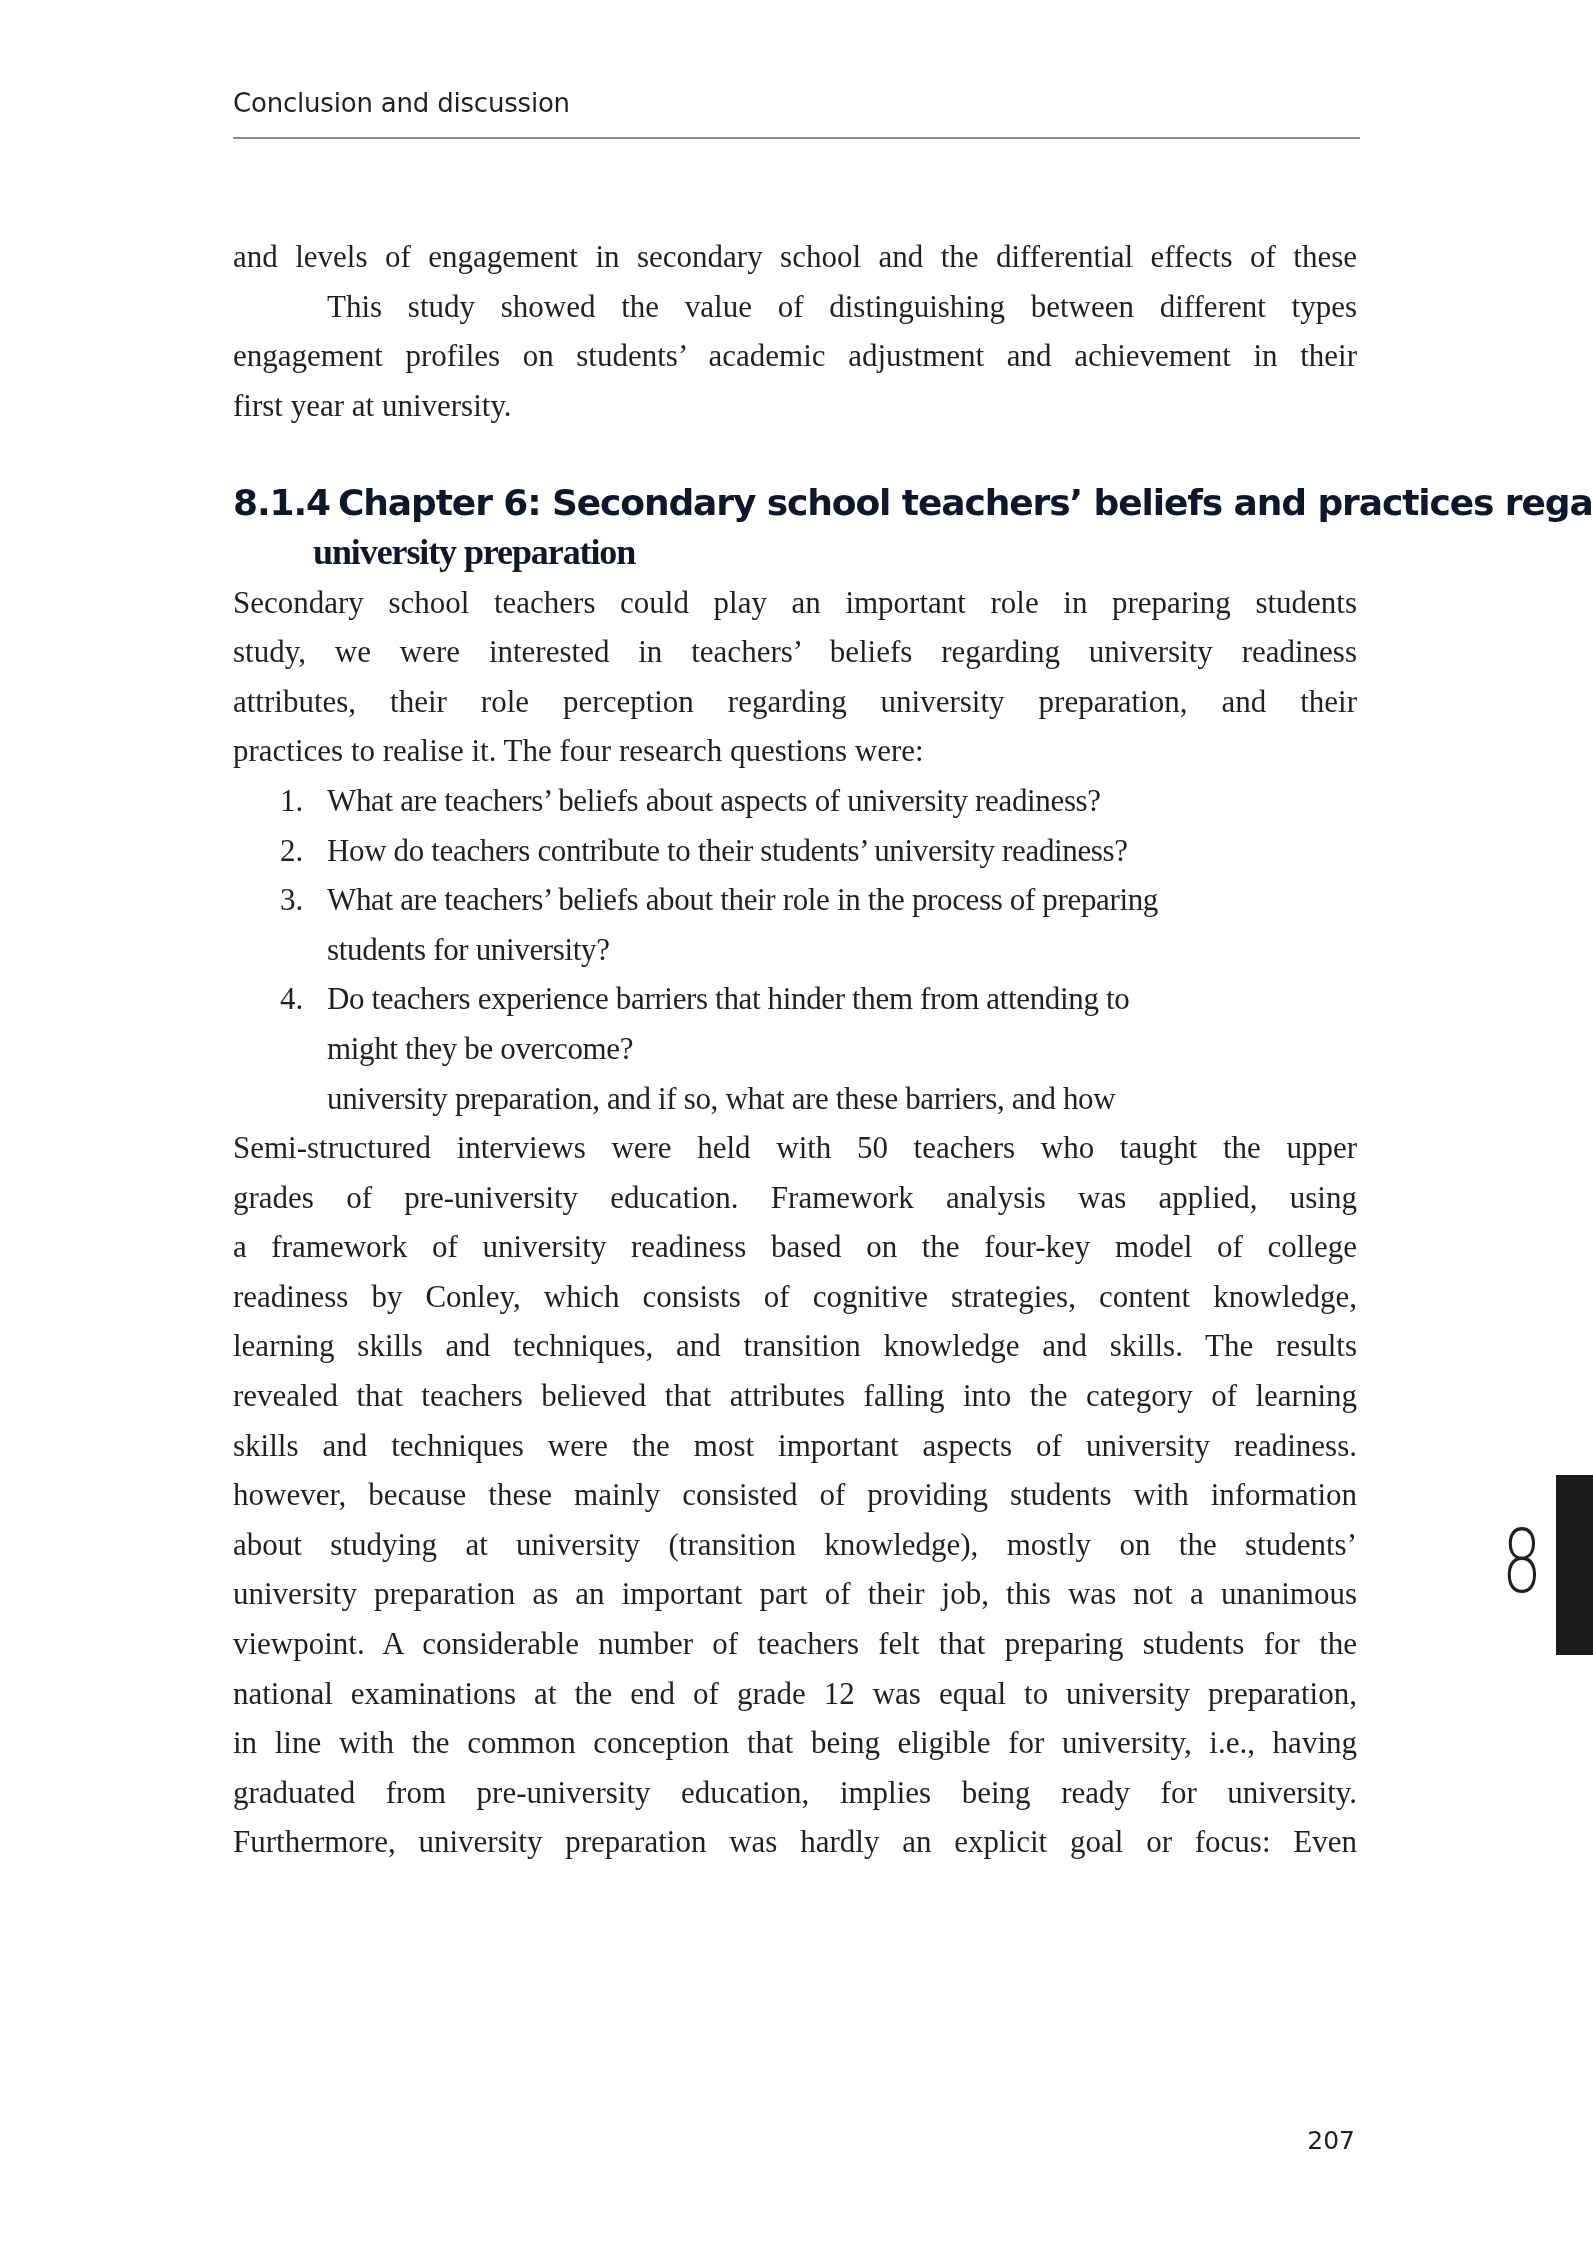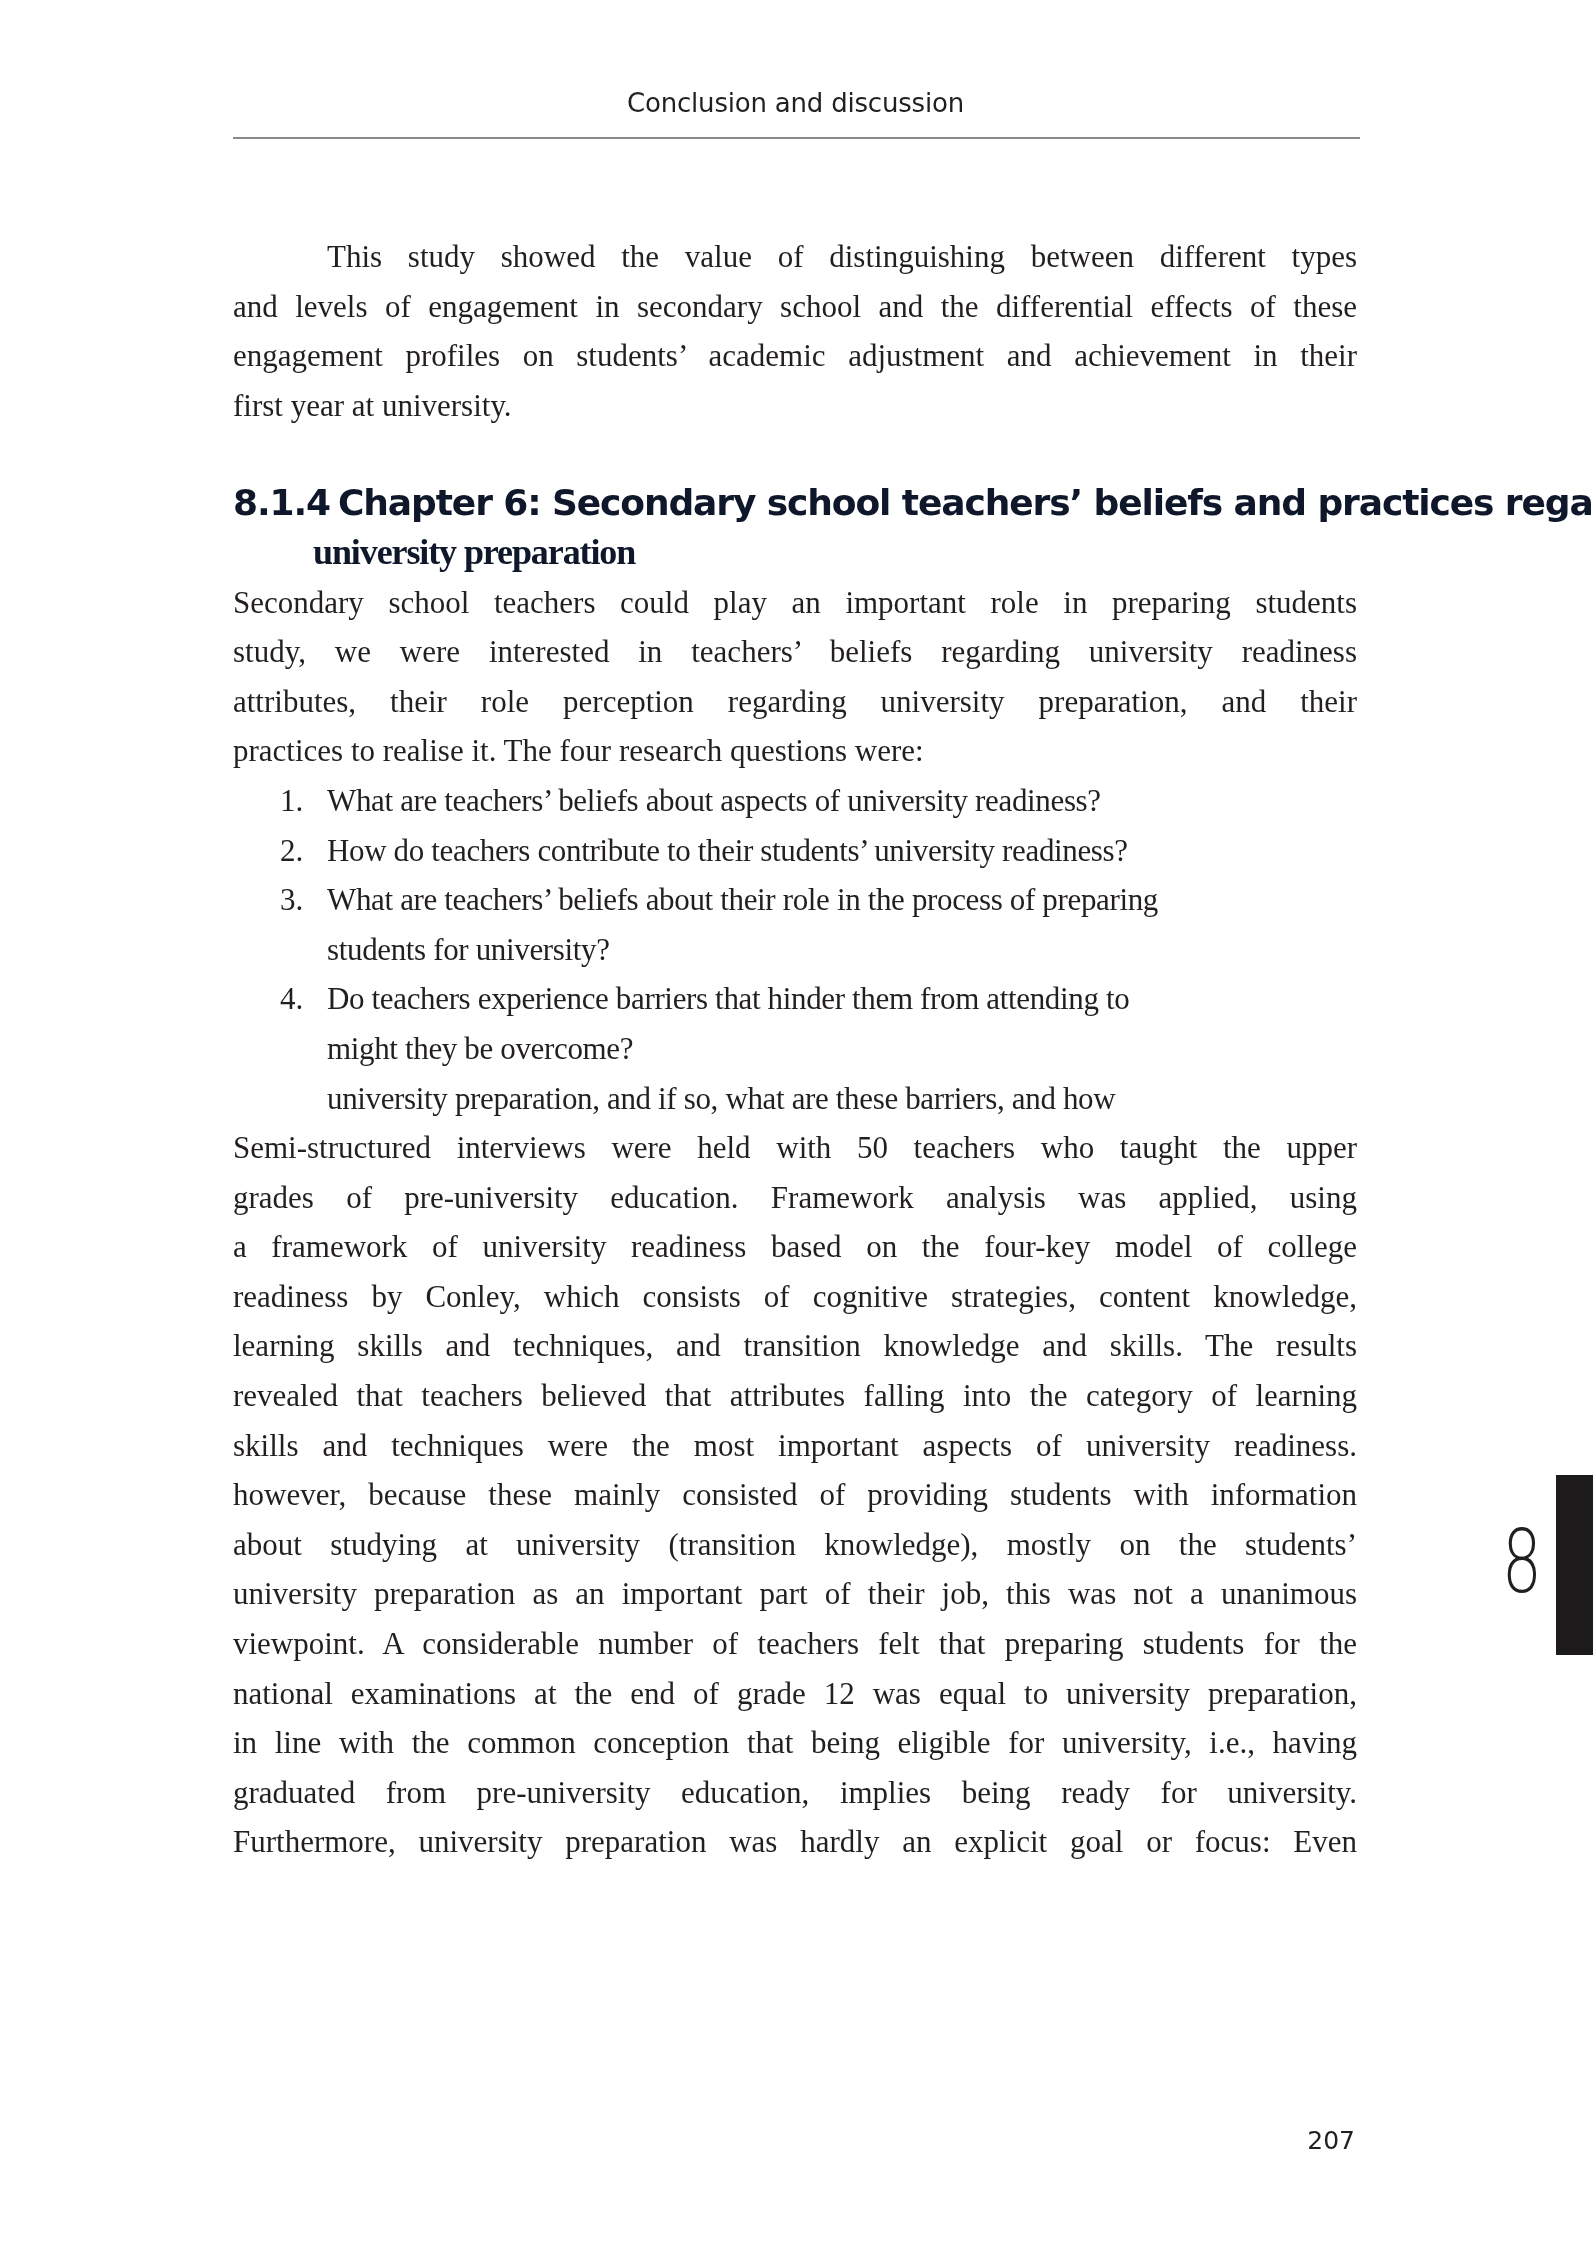--- a/index.html
+++ b/index.html
@@ -12,21 +12,21 @@
       height: 2250px;
       position: relative;
       overflow: hidden;
       color: #231f20;
     }
     .running-head {
       position: absolute;
       left: 233px;
       top: 88px;
       width: 1125px;
-      text-align: center;
+      text-align: left;
       font-family: "DejaVu Sans", sans-serif;
       font-size: 26px;
       letter-spacing: -0.2px;
       color: #231f20;
     }
     .head-rule {
       position: absolute;
       left: 233px;
       top: 137px;
       width: 1127px;
@@ -135,22 +135,22 @@
   </style>
 </head>
 <body>
 
 <div class="running-head">Conclusion and discussion</div>
 <div class="head-rule"></div>
 
 <div class="body-text">
 
   <div>
+    <span class="line"><span class="inner fit">and levels of engagement in secondary school and the differential effects of these</span></span>
     <span class="line indent"><span class="inner fit">This study showed the value of distinguishing between different types</span></span>
-    <span class="line"><span class="inner fit">and levels of engagement in secondary school and the differential effects of these</span></span>
     <span class="line"><span class="inner fit">engagement profiles on students’ academic adjustment and achievement in their</span></span>
     <span class="line last"><span class="inner">first year at university.</span></span>
   </div>
 
   <div class="gap-before">
     <span class="heading-line"><span class="num">8.1.4</span><span>Chapter 6: Secondary school teachers’ beliefs and practices regarding</span></span>
     <span class="heading-line cont"><span>university preparation</span></span>
   </div>
 
   <div>

